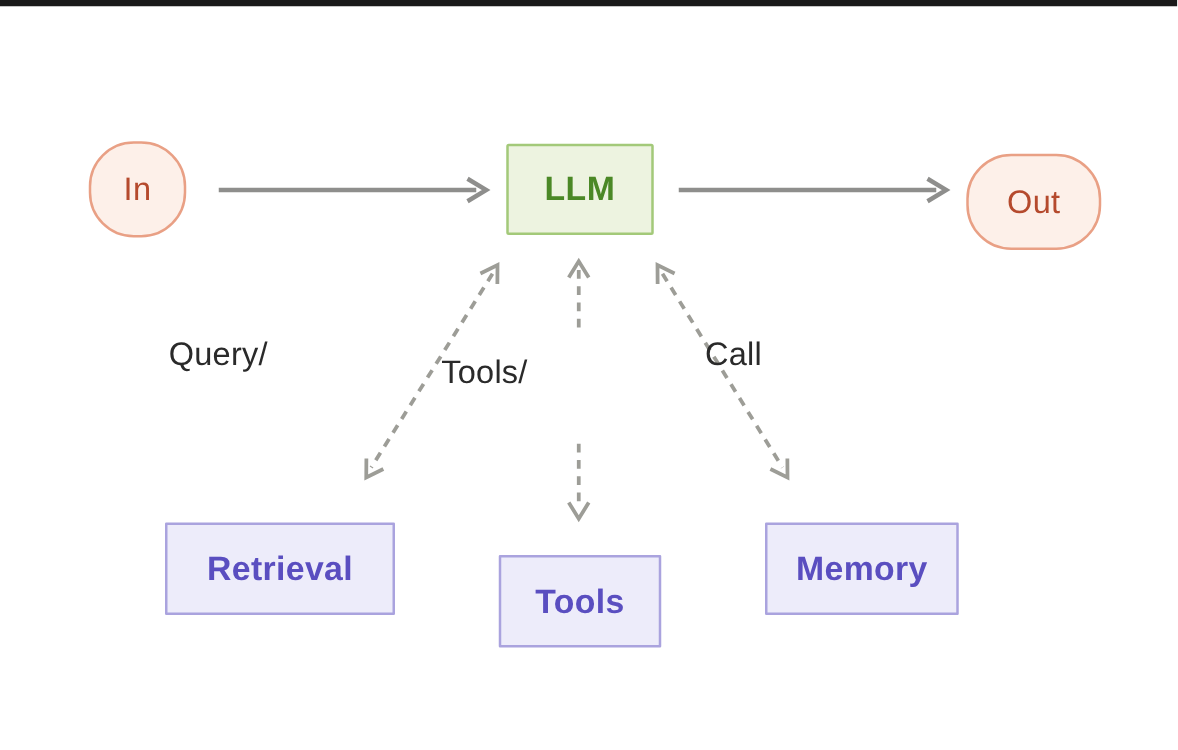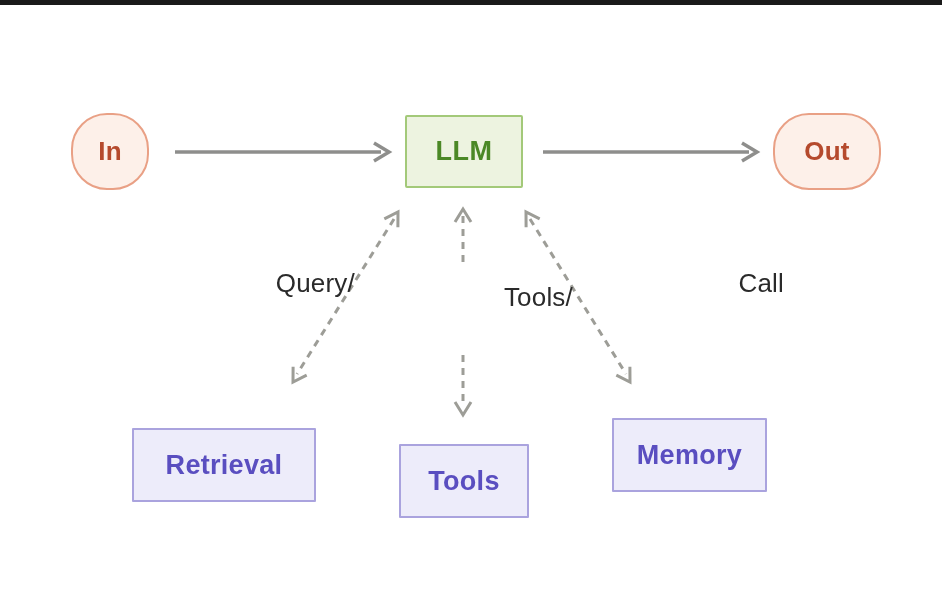--- a/index.html
+++ b/index.html
@@ -41,21 +41,21 @@
     position: absolute;
     display: flex;
     align-items: center;
     justify-content: center;
     box-sizing: border-box;
   }
   .node.io {
     background: var(--io-fill);
     border: 2px solid var(--io-border);
     color: var(--io-text);
-    font-weight: bold;
+    font-weight: normal;
     font-size: 26px;
     letter-spacing: 0.3px;
   }
   .node.llm {
     background: var(--llm-fill);
     border: 2px solid var(--llm-border);
     border-radius: 2px;
     color: var(--llm-text);
     font-weight: bold;
     font-size: 27px;
@@ -67,21 +67,21 @@
     border: 2px solid var(--module-border);
     border-radius: 1px;
     color: var(--module-text);
     font-weight: bold;
     font-size: 27px;
     letter-spacing: 0.3px;
   }
   .edge-label {
     position: absolute;
     width: 220px;
-    text-align: right;
+    text-align: left;
     color: var(--label-text);
     font-size: 26px;
     line-height: 36px;
     letter-spacing: 0.2px;
   }
   svg.arrows {
     position: absolute;
     left: 0; top: 0;
   }
   svg .solid-line {
@@ -164,25 +164,25 @@
   </svg>
 
   <div class="node io" style="left:71px; top:113px; width:78px; height:77px; border-radius:36px;">
     <span>In</span>
   </div>
 
   <div class="node llm" style="left:405px; top:115px; width:118px; height:73px;">
     <span>LLM</span>
   </div>
 
-  <div class="node io" style="left:773px; top:113px; width:108px; height:77px; border-radius:36px;">
+  <div class="node io" style="left:773px; top:123px; width:108px; height:77px; border-radius:36px;">
     <span>Out</span>
   </div>
 
-  <div class="node module" style="left:132px; top:418px; width:184px; height:74px;margin-top:10px;">
+  <div class="node module" style="left:132px; top:418px; width:184px; height:74px;">
     <span>Retrieval</span>
   </div>
 
   <div class="node module" style="left:399px; top:444px; width:130px; height:74px;text-align:right;">
     <span>Tools</span>
   </div>
 
   <div class="node module" style="left:612px; top:418px; width:155px; height:74px;">
     <span>Memory</span>
   </div>

